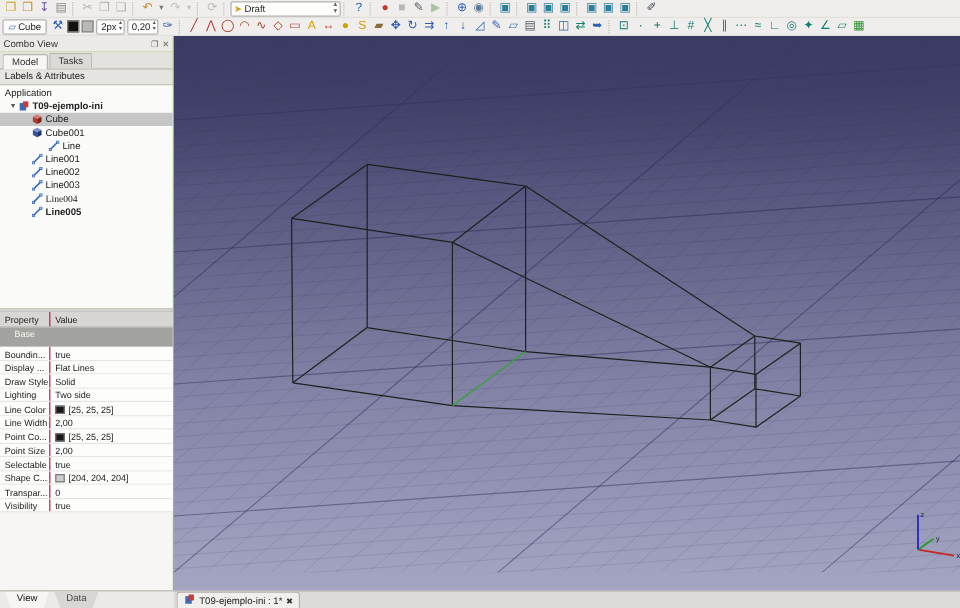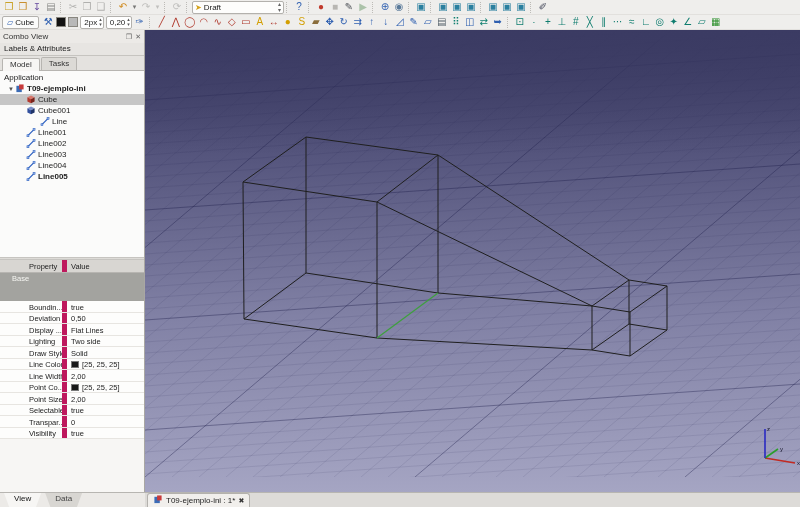--- a/index.html
+++ b/index.html
@@ -43,22 +43,22 @@
   .trow { height:11px; display:flex; align-items:center; font-size:8px; white-space:nowrap; }
   .trow .tic { width:10px; height:9px; margin-right:2px; flex:0 0 10px; }
   .trow.selected { background:#c6c6c6; }
   .trow.bold { font-weight:bold; }
   .arrow { font-size:6px; color:#555; width:7px; display:inline-block; }
   #splitter { height:3px; background:#dddbd7; border-top:1px solid #c6c4c0; border-bottom:1px solid #c6c4c0; }
 
   #prop-panel { flex:1 1 auto; background:#f7f6f4; display:flex; flex-direction:column; font-size:7.5px; }
   .prop-header { height:13px; display:flex; background:#d8d6d2; border-bottom:1px solid #b7b5b1; }
   .prop-header div { padding:2px 4px; }
-  .prop-col-name { width:42px; flex:0 0 42px; border-right:5px solid #be185d; overflow:hidden;margin-left:25px; }
-  .prop-group { height:28px; background:#a3a39f; color:#f6f6f2; padding:1px 4px 1px 12px; }
+  .prop-col-name { width:42px; flex:0 0 42px; border-right:1px solid #be185d; overflow:hidden; }
+  .prop-group { height:16px; background:#a3a39f; color:#f6f6f2; padding:1px 4px 1px 12px; }
   .prow { height:11.5px; display:flex; border-bottom:1px solid #e7e5e1; background:#fdfdfc; }
   .prow div { padding:1.5px 4px; overflow:hidden; white-space:nowrap; }
   .pswatch { width:8px; height:7px; display:inline-block; border:1px solid #777; margin-right:3px;
     vertical-align:-1px; }
 
   
   #viewport { flex:1 1 auto; position:relative; cursor:default;
     background:linear-gradient(#3b3b63 0%, #56567e 28%, #8181a5 62%, #a5a5c3 100%); }
   #scene { position:absolute; left:0; top:0; }
 
@@ -189,25 +189,25 @@
 
   <div id="content">
     <div id="left-panel">
       <div id="combo-title">
         <span>Combo View</span>
         <span class="win-icons">
           <span>❐</span>
           <span>✕</span>
         </span>
       </div>
-      <div id="labels-header">Labels &amp; Attributes</div>
       <div id="combo-tabs">
           <span class="ctab active">Model</span>
           <span class="ctab">Tasks</span>
         </div>
+      <div id="labels-header">Labels &amp; Attributes</div>
       <div id="tree">
           <div class="trow" style="padding-left: 4px;">
             <span>Application</span>
           </div>
           <div class="trow bold" style="padding-left: 8px;">
             <span class="arrow">▼</span>
             <span class="tic"><svg width="10" height="9" viewBox="0 0 10 10">
                 <rect x="1" y="2" width="6" height="7" fill="#3b6bb5"></rect>
                 <rect x="4" y="0.5" width="5" height="5.5" fill="#c83b3b"></rect>
               </svg></span>
@@ -254,21 +254,21 @@
             <span>Line002</span>
           </div>
           <div class="trow" style="padding-left: 26px;">
             <span class="tic"><svg width="10" height="9" viewBox="0 0 10 10">
                 <line x1="1.5" y1="8.5" x2="8.5" y2="1.5" stroke="#2b5fc0" stroke-width="1.4"></line>
                 <rect x="0.5" y="7.5" width="2.2" height="2.2" fill="#9db8e8" stroke="#2b5fc0" stroke-width="0.6"></rect>
                 <rect x="7.3" y="0.5" width="2.2" height="2.2" fill="#9db8e8" stroke="#2b5fc0" stroke-width="0.6"></rect>
               </svg></span>
             <span>Line003</span>
           </div>
-          <div class="trow" style="padding-left: 26px;">
+          <div class="trow" style="padding-left: 26px; font-family: Liberation Serif, serif;">
             <span class="tic"><svg width="10" height="9" viewBox="0 0 10 10">
                 <line x1="1.5" y1="8.5" x2="8.5" y2="1.5" stroke="#2b5fc0" stroke-width="1.4"></line>
                 <rect x="0.5" y="7.5" width="2.2" height="2.2" fill="#9db8e8" stroke="#2b5fc0" stroke-width="0.6"></rect>
                 <rect x="7.3" y="0.5" width="2.2" height="2.2" fill="#9db8e8" stroke="#2b5fc0" stroke-width="0.6"></rect>
               </svg></span>
             <span>Line004</span>
           </div>
           <div class="trow bold" style="padding-left: 26px;">
             <span class="tic"><svg width="10" height="9" viewBox="0 0 10 10">
                 <line x1="1.5" y1="8.5" x2="8.5" y2="1.5" stroke="#2b5fc0" stroke-width="1.4"></line>
@@ -284,54 +284,54 @@
           <div class="prop-col-name">Property</div>
           <div>Value</div>
         </div>
         <div class="prop-group">Base</div>
         <div id="prop-rows">
             <div class="prow">
               <div class="prop-col-name">Boundin...</div>
               <div>true</div>
             </div>
             <div class="prow">
-              <div class="prop-col-name">Deviation</div>
-              <div>0,50</div>
-            </div>
-            <div class="prow">
               <div class="prop-col-name">Display ...</div>
               <div>Flat Lines</div>
             </div>
             <div class="prow">
+              <div class="prop-col-name">Draw Style</div>
+              <div>Solid</div>
+            </div>
+            <div class="prow">
               <div class="prop-col-name">Lighting</div>
               <div>Two side</div>
             </div>
             <div class="prow">
-              <div class="prop-col-name">Draw Style</div>
-              <div>Solid</div>
-            </div>
-            <div class="prow">
               <div class="prop-col-name">Line Color</div>
               <div><span class="pswatch" style="background: rgb(25, 25, 25);"></span>[25, 25, 25]</div>
             </div>
             <div class="prow">
               <div class="prop-col-name">Line Width</div>
               <div>2,00</div>
             </div>
             <div class="prow">
               <div class="prop-col-name">Point Co...</div>
               <div><span class="pswatch" style="background: rgb(25, 25, 25);"></span>[25, 25, 25]</div>
             </div>
             <div class="prow">
               <div class="prop-col-name">Point Size</div>
               <div>2,00</div>
             </div>
             <div class="prow">
               <div class="prop-col-name">Selectable</div>
               <div>true</div>
+            </div>
+            <div class="prow">
+              <div class="prop-col-name">Shape C...</div>
+              <div><span class="pswatch" style="background: rgb(204, 204, 204);"></span>[204, 204, 204]</div>
             </div>
             <div class="prow">
               <div class="prop-col-name">Transpar...</div>
               <div>0</div>
             </div>
             <div class="prow">
               <div class="prop-col-name">Visibility</div>
               <div>true</div>
             </div>
           </div>

